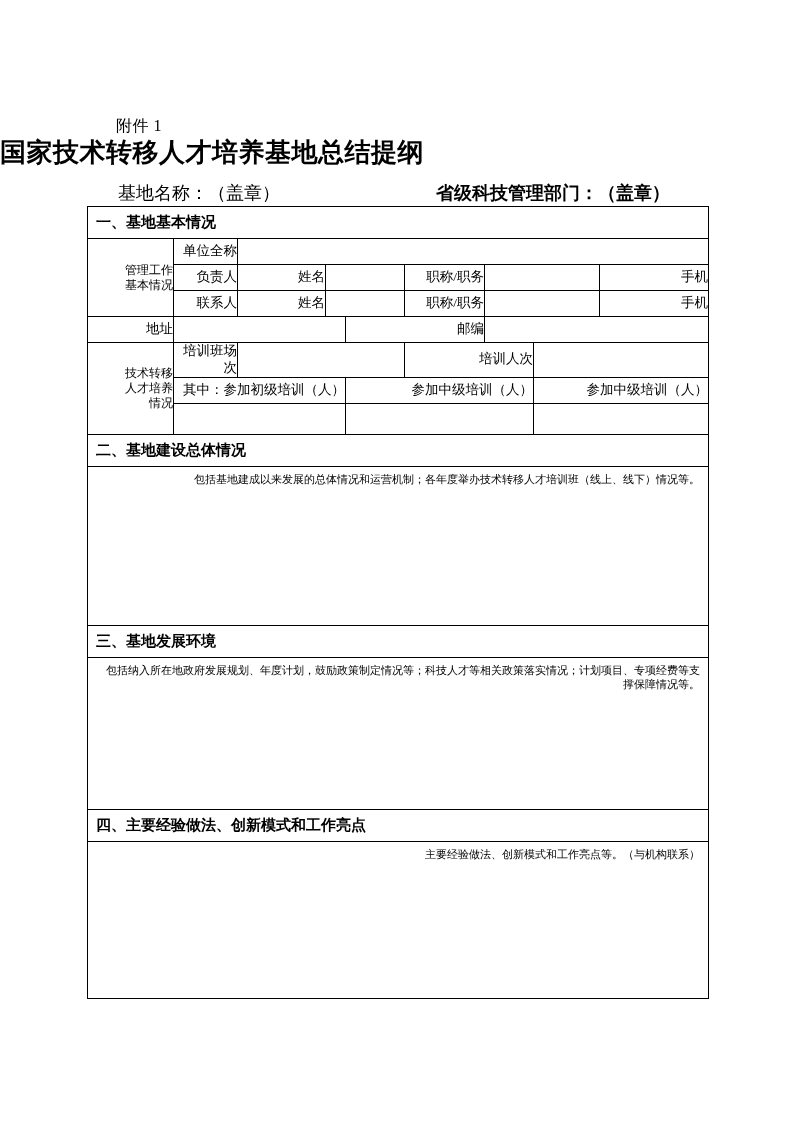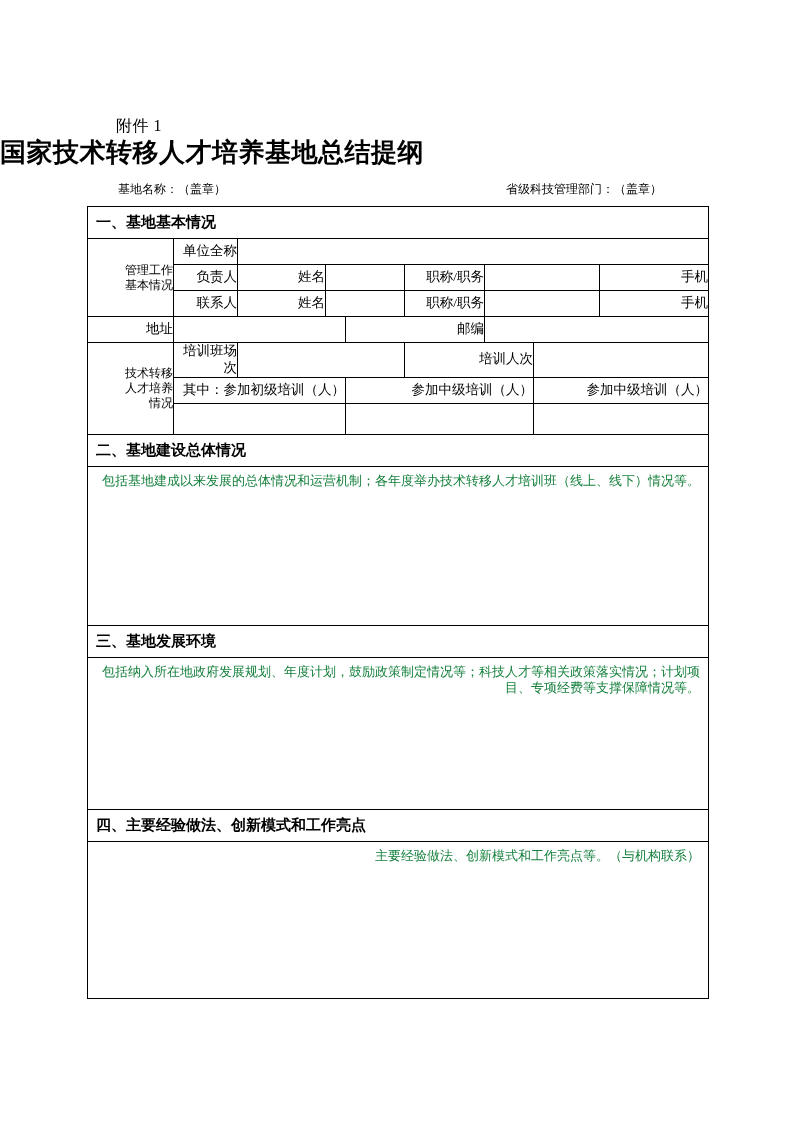--- a/index.html
+++ b/index.html
@@ -41,24 +41,25 @@
     letter-spacing: 0.5px;
     font-family: "Liberation Sans", "DejaVu Sans", sans-serif;
   }
   .seal-line {
     position: absolute;
     left: 118px;
     top: 181px;
     width: 560px;
     display: flex;
     justify-content: space-between;
-    font-size: 12px;
+    font-size: 18px;
   }
   .seal-line .seal-right {
-    margin-right: 16px;
+    margin-right: 8px;
+    font-weight: bold;
   }
 
   
   .form-table {
     position: absolute;
     left: 87px;
     top: 206px;
     width: 621px;
     border-collapse: collapse;
     table-layout: fixed;
@@ -81,23 +82,23 @@
     font-family: "Liberation Sans", "DejaVu Sans", sans-serif;
   }
   .row-label {
     font-size: 12px;
     line-height: 1.9;
   }
   .prompt-cell {
     text-align: center;
     vertical-align: top !important;
     padding: 6px 8px 0 8px !important;
-    font-size: 13px;
+    font-size: 11px;
     line-height: 1.65;
-    color: #15803d;
+    color: #000000;
   }
   .prompt-cell.tall-a { height: 152px; }
   .prompt-cell.tall-b { height: 145px; }
   .prompt-cell.tall-c { height: 150px; }
   .blank-row td { height: 30px; }
 </style>
 </head>
 <body>
 
 <div class="page">

